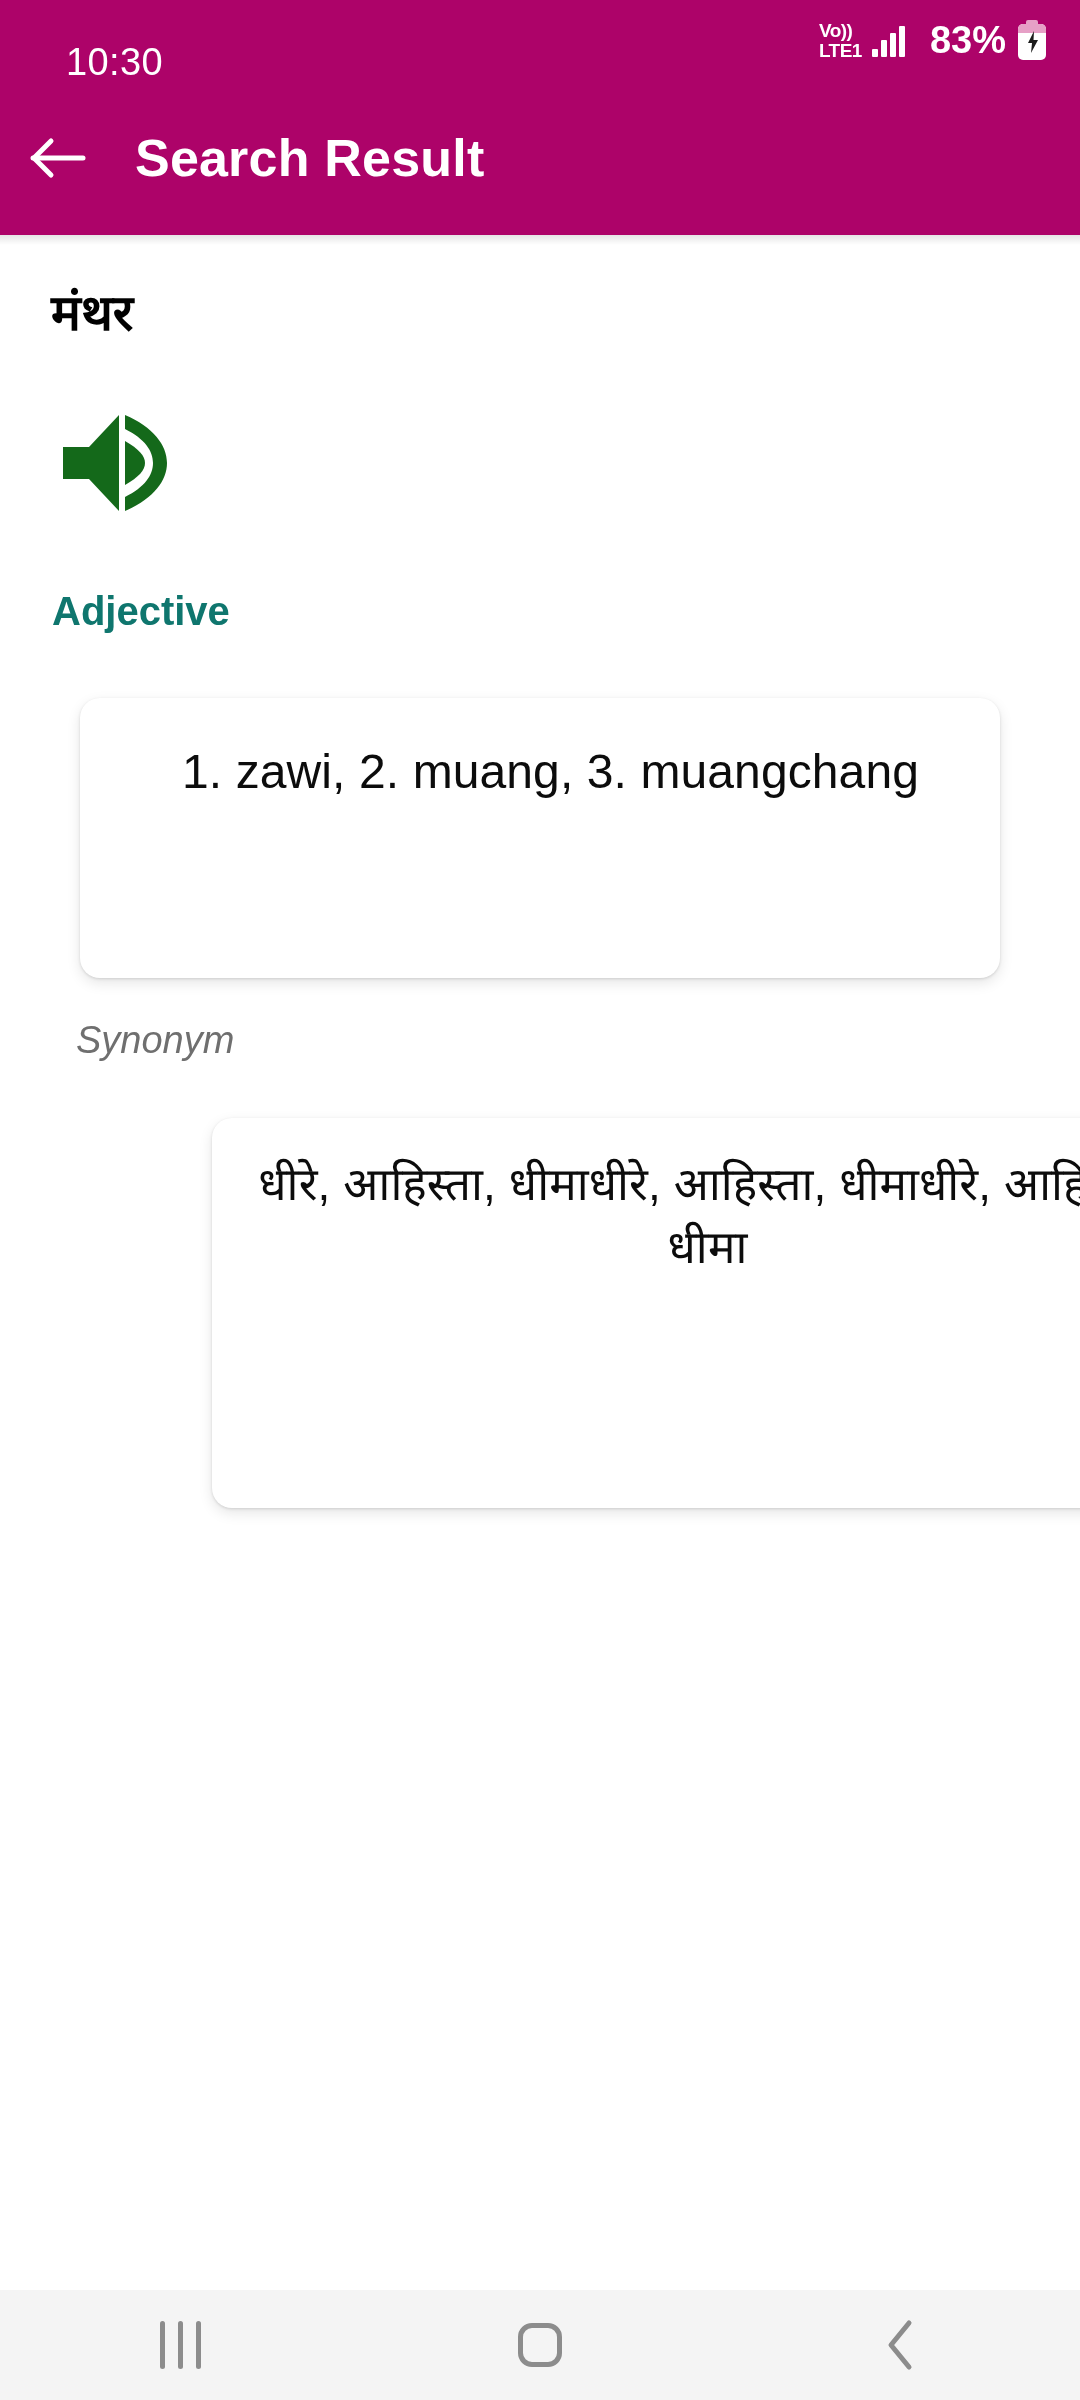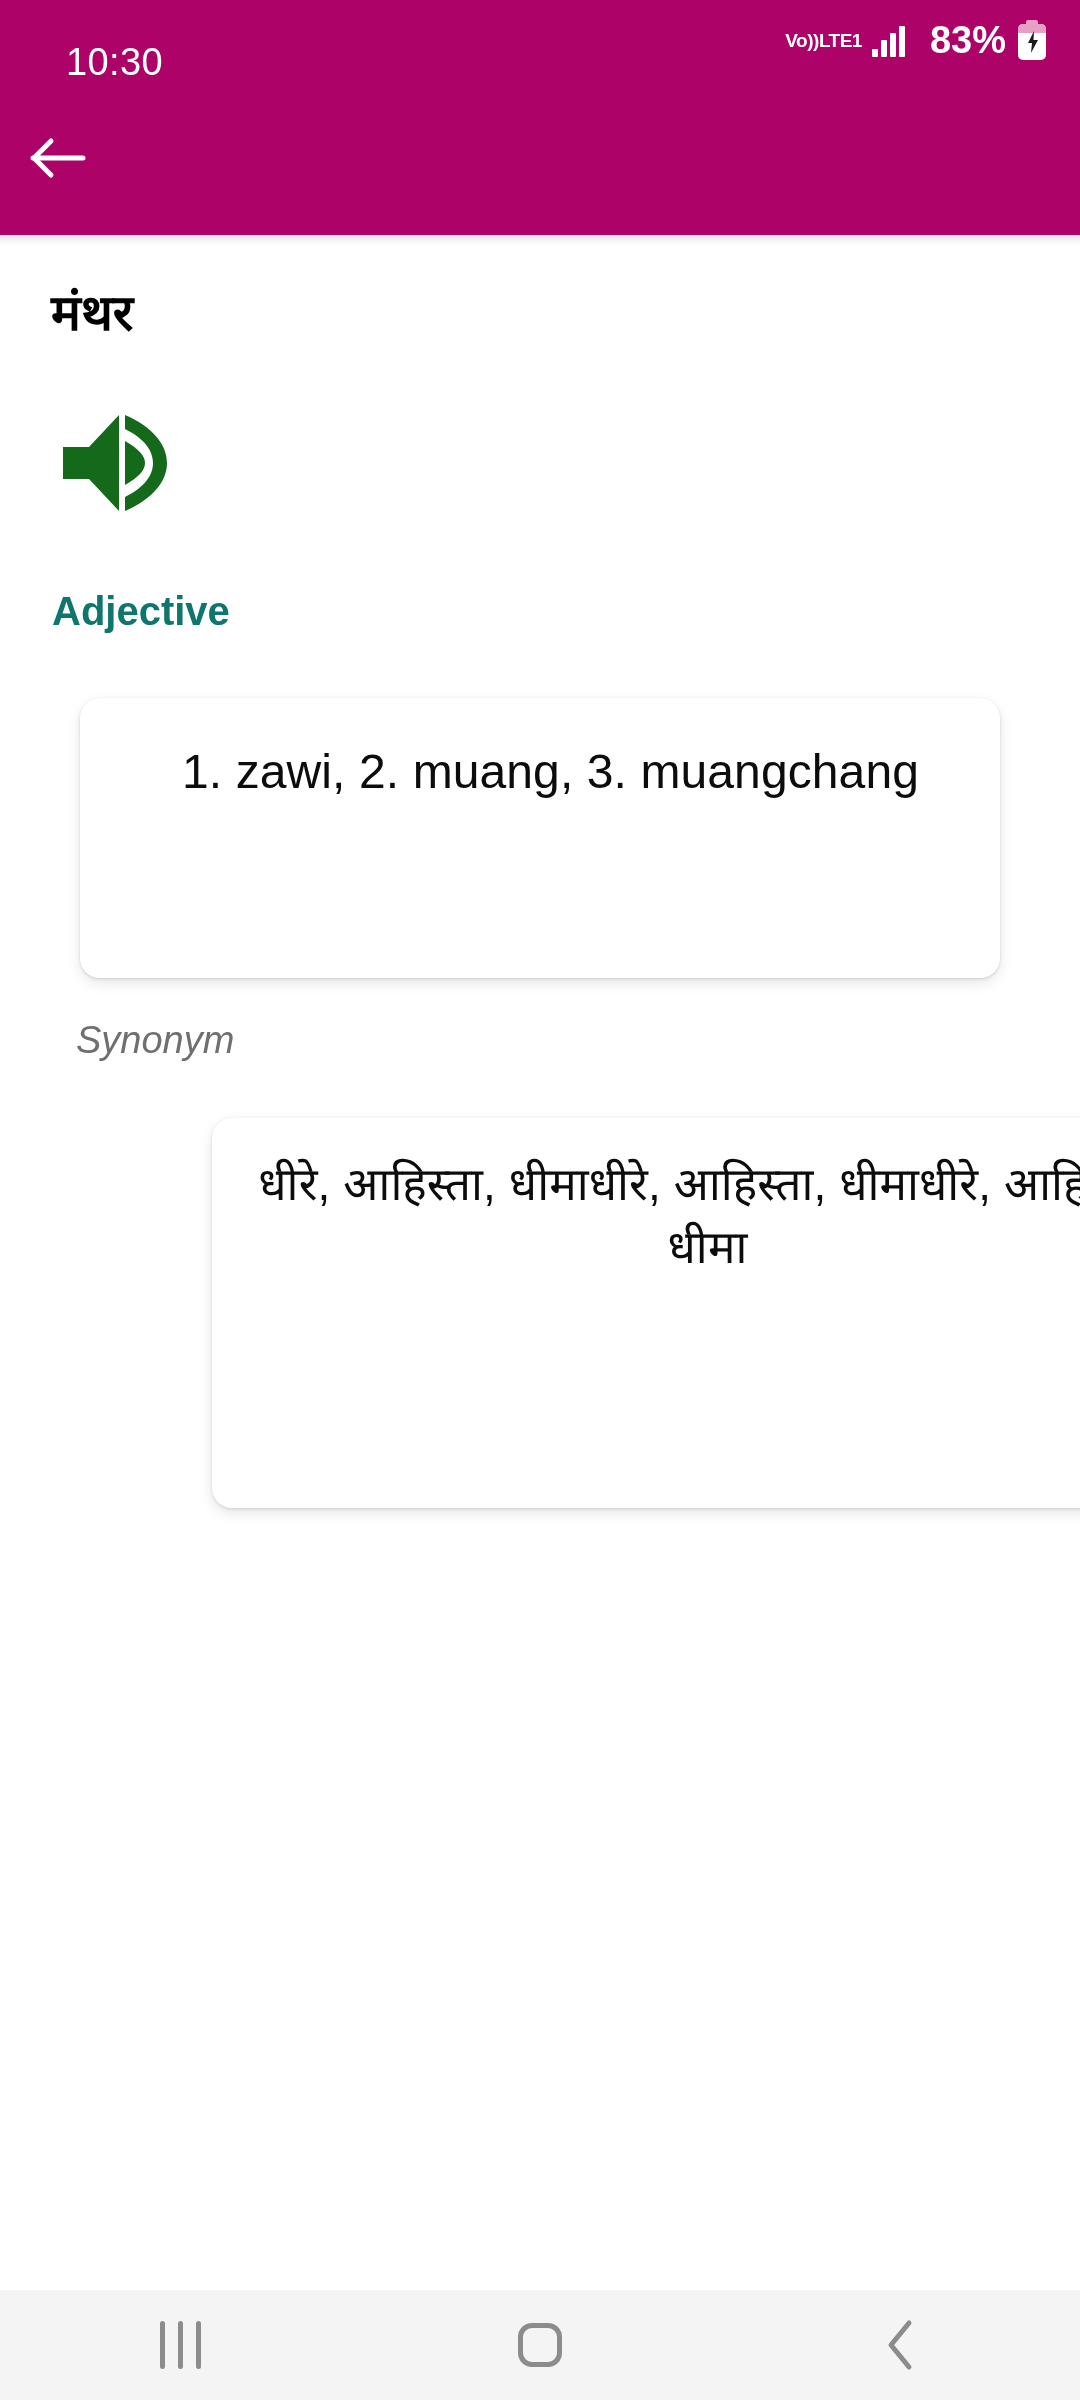--- a/index.html
+++ b/index.html
@@ -46,22 +46,22 @@
     line-height: 1;
     margin-top: 44px;
   }
   .status-right {
     display: flex;
     align-items: center;
     gap: 9px;
   }
   .volte-icon {
     display: flex;
-    flex-direction: row;
-    align-items: center;
+    flex-direction: column;
+    align-items: flex-start;
     justify-content: center;
     line-height: 1;
     color: #ffffff;
     margin-right: 1px;
   }
   .volte-top {
     font-size: 19px;
     font-weight: 700;
     letter-spacing: -0.5px;
     line-height: 19px;
@@ -349,20 +349,21 @@
 
   <div class="toolbar">
     <div class="back-arrow">
       <span>
         <svg width="58" height="46" viewBox="0 0 58 46">
           <path d="M4 23 L54 23" stroke="#ffffff" stroke-width="5" stroke-linecap="round" fill="none"></path>
           <path d="M22 6 L5 23 L22 40" stroke="#ffffff" stroke-width="5" stroke-linecap="round" stroke-linejoin="round" fill="none"></path>
         </svg>
       </span>
     </div>
+    <div class="toolbar-title">Search Result</div>
   </div>
 
   <div class="content"></div>
 
   <div class="headword">मंथर</div>
 
   <div class="speaker-btn">
     <span>
       <svg width="120" height="104" viewBox="0 0 120 104">
         <g fill="#14691a">

